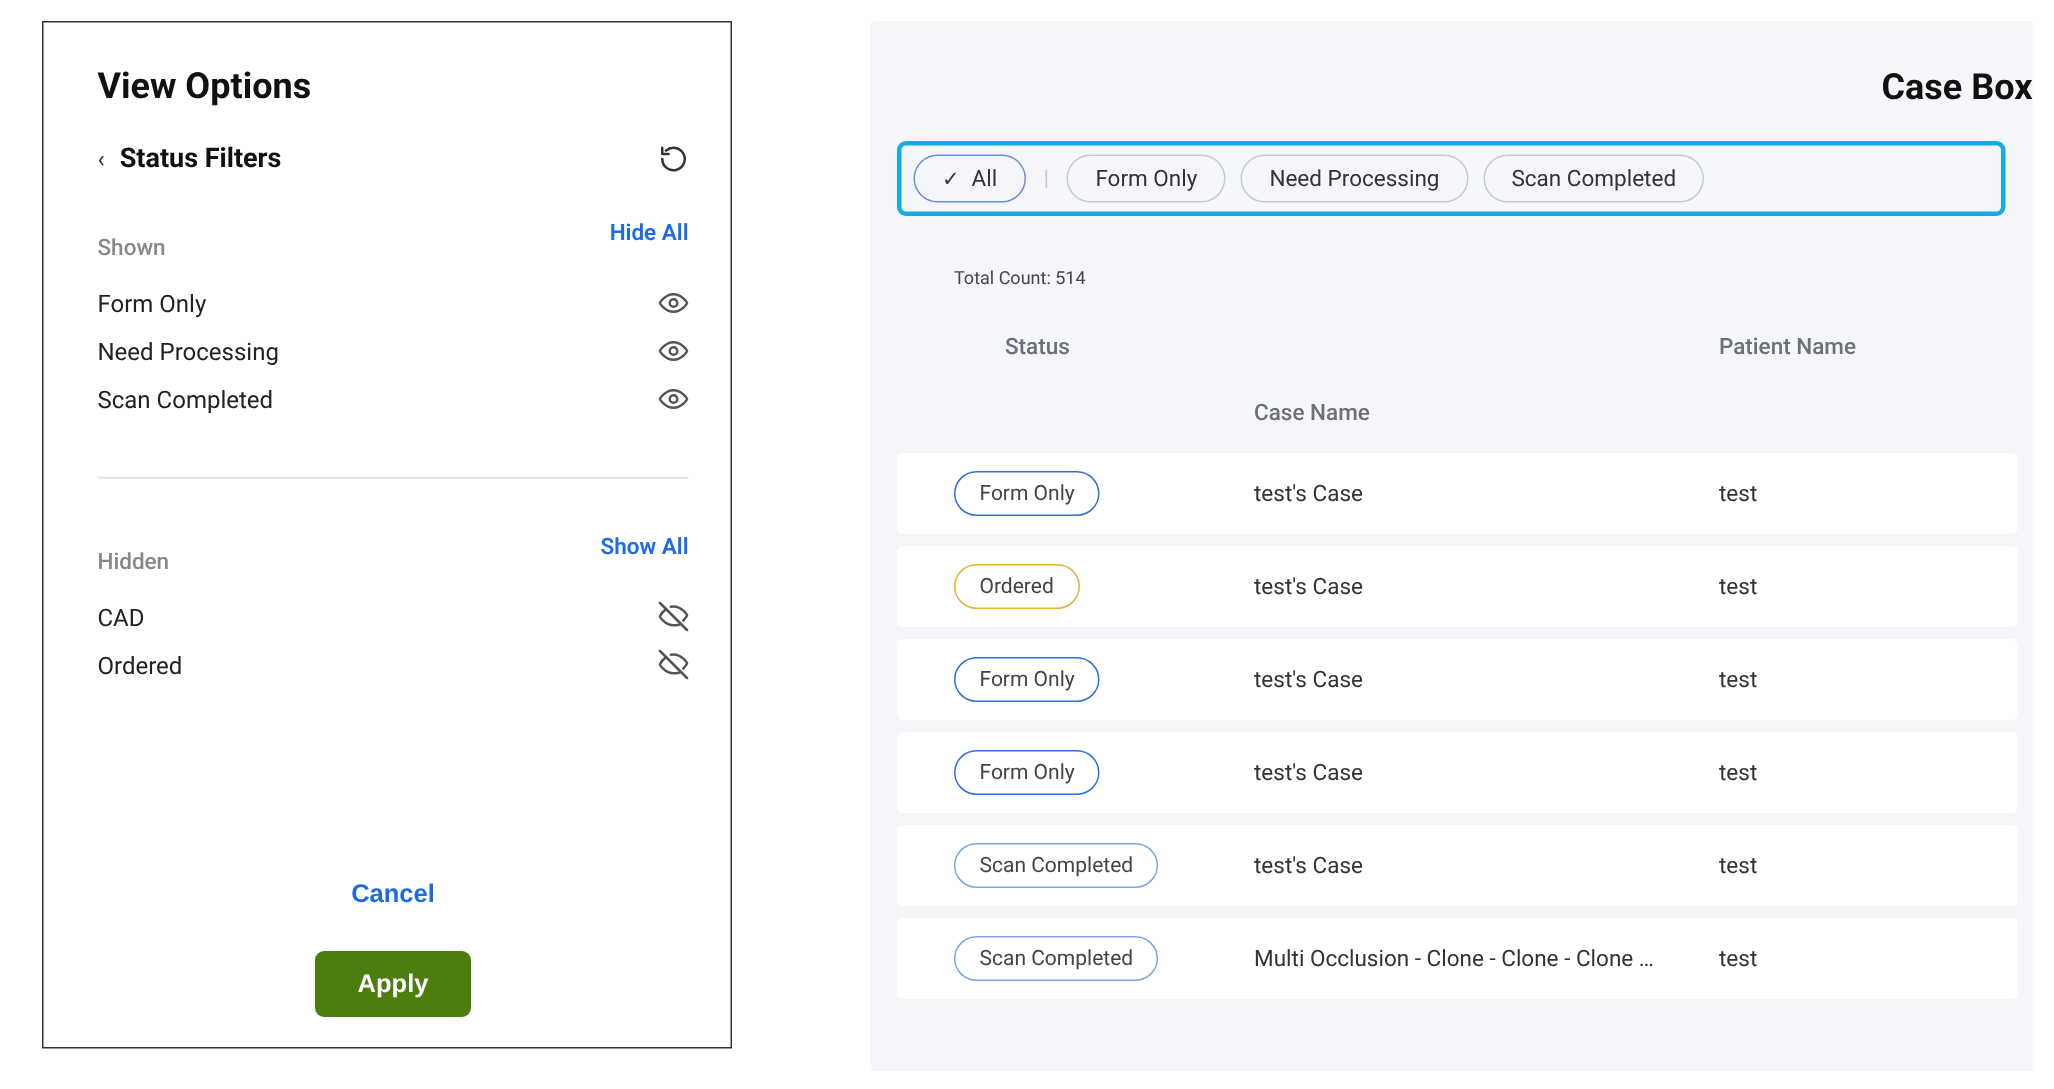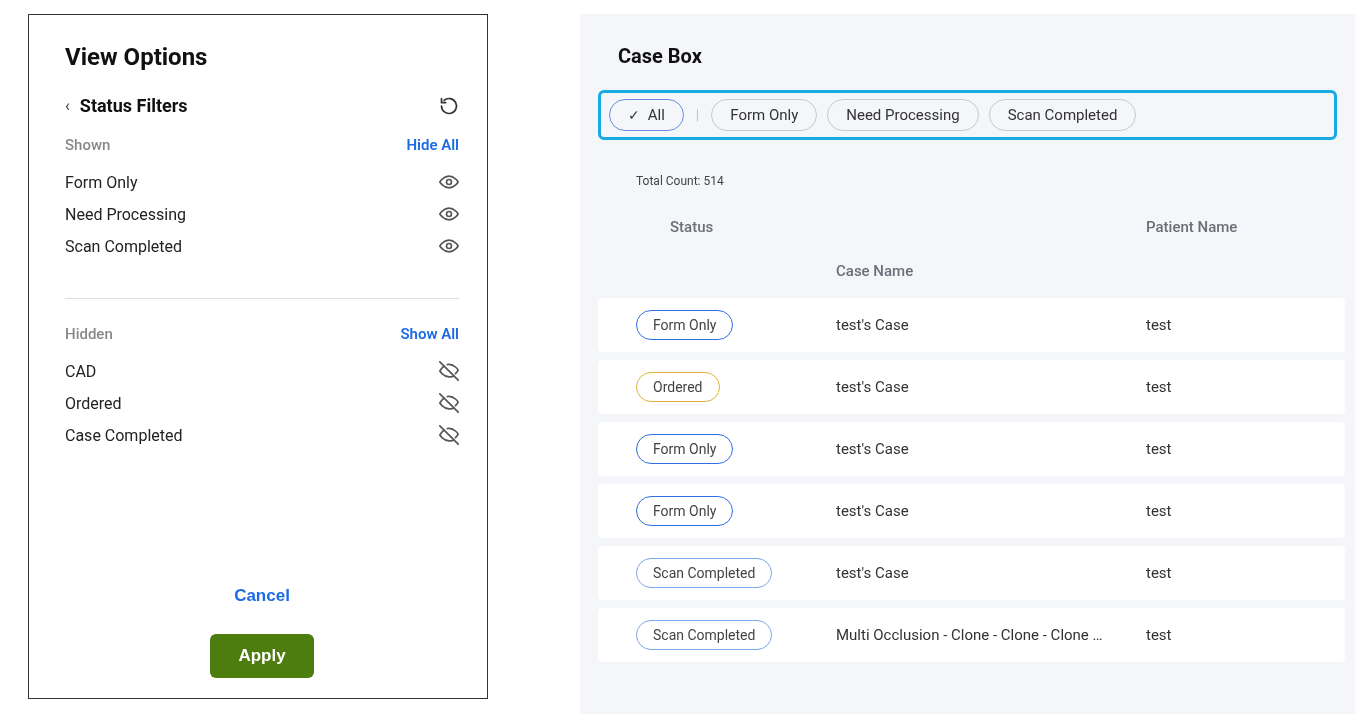--- a/index.html
+++ b/index.html
@@ -61,20 +61,21 @@
   .section-head {
     display: flex;
     justify-content: space-between;
     align-items: center;
     margin-bottom: 12px;
   }
   .section-label {
     font-size: 15px;
     color: #888;
     font-weight: 500;
+    margin-top: 20px;
   }
   .link-action {
     font-size: 15px;
     font-weight: 600;
     color: #1d6ae5;
     cursor: pointer;
   }
   .filter-item {
     display: flex;
     justify-content: space-between;
@@ -127,24 +128,25 @@
   .panel-right {
     position: absolute;
     left: 580px;
     top: 14px;
     width: 775px;
     height: 700px;
     background: #f4f6fa;
     border-radius: 4px 0 0 0;
   }
   .cb-title {
-    font-size: 20px;
+    font-size: 24px;
     font-weight: 700;
     color: #111;
     padding: 30px 0 22px 38px;
+    text-align: right;
   }
   .filter-bar-wrap {
     margin: 0 18px;
     border: 3px solid #17abe3;
     border-radius: 6px;
     padding: 6px 8px;
     display: flex;
     align-items: center;
     gap: 10px;
     background: #f4f6fa;
@@ -284,30 +286,20 @@
         <span class="eye-btn">
           <svg width="20" height="20" viewBox="0 0 24 24" fill="none" stroke="#555" stroke-width="2" stroke-linecap="round" stroke-linejoin="round">
             <path d="M17.94 17.94A10.94 10.94 0 0 1 12 19c-7 0-11-7-11-7a20.3 20.3 0 0 1 5.06-5.94"></path>
             <path d="M9.9 4.24A10.9 10.9 0 0 1 12 4c7 0 11 7 11 7a20.3 20.3 0 0 1-3.22 4.24"></path>
             <line x1="1" y1="1" x2="23" y2="23"></line>
           </svg>
         </span>
       </div>
       <div class="filter-item">
         <span>Ordered</span>
-        <span class="eye-btn">
-          <svg width="20" height="20" viewBox="0 0 24 24" fill="none" stroke="#555" stroke-width="2" stroke-linecap="round" stroke-linejoin="round">
-            <path d="M17.94 17.94A10.94 10.94 0 0 1 12 19c-7 0-11-7-11-7a20.3 20.3 0 0 1 5.06-5.94"></path>
-            <path d="M9.9 4.24A10.9 10.9 0 0 1 12 4c7 0 11 7 11 7a20.3 20.3 0 0 1-3.22 4.24"></path>
-            <line x1="1" y1="1" x2="23" y2="23"></line>
-          </svg>
-        </span>
-      </div>
-      <div class="filter-item">
-        <span>Case Completed</span>
         <span class="eye-btn">
           <svg width="20" height="20" viewBox="0 0 24 24" fill="none" stroke="#555" stroke-width="2" stroke-linecap="round" stroke-linejoin="round">
             <path d="M17.94 17.94A10.94 10.94 0 0 1 12 19c-7 0-11-7-11-7a20.3 20.3 0 0 1 5.06-5.94"></path>
             <path d="M9.9 4.24A10.9 10.9 0 0 1 12 4c7 0 11 7 11 7a20.3 20.3 0 0 1-3.22 4.24"></path>
             <line x1="1" y1="1" x2="23" y2="23"></line>
           </svg>
         </span>
       </div>
     </div>
 

